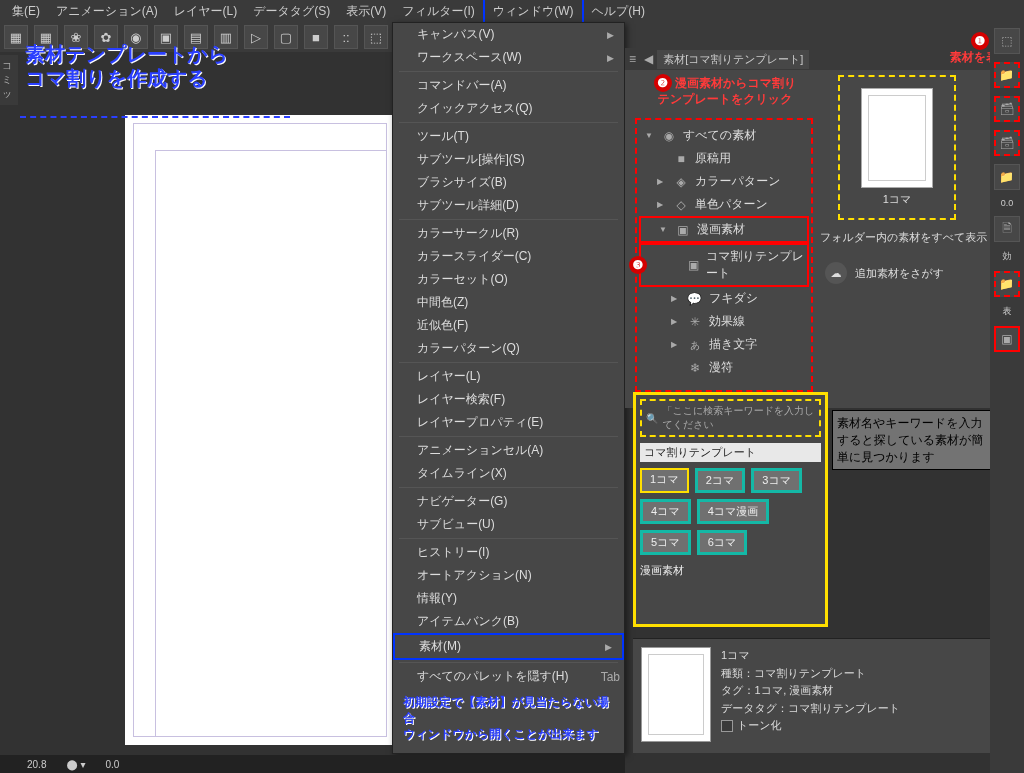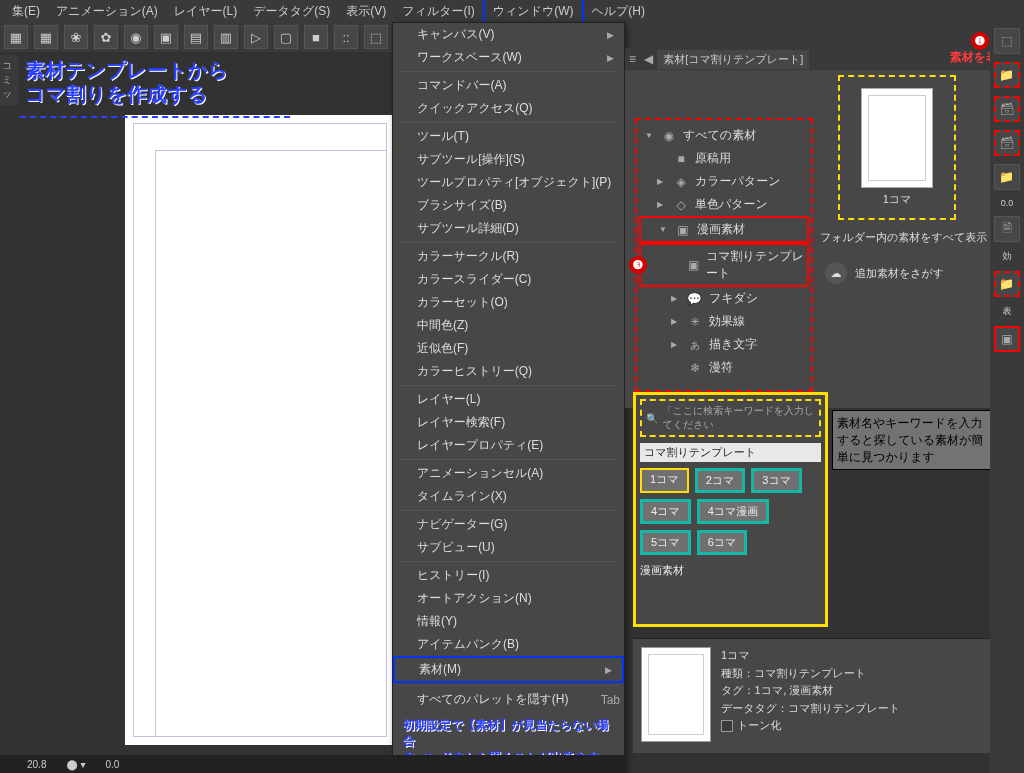--- a/index.html
+++ b/index.html
@@ -88,21 +88,21 @@
   .canvas-page::before {
     top: 8px; left: 8px; right: 8px; bottom: 8px;
   }
   .canvas-page::after {
     top: 35px; left: 30px; right: 8px; bottom: 8px;
   }
 
   
   .blue-title {
     position: absolute;
-    top: 58px; left: 25px;
+    top: 42px; left: 25px;
     color: #2a3fff;
     font-size: 20px;
     font-weight: bold;
     line-height: 1.2;
     text-shadow: 1px 1px 0 #fff;
   }
   .blue-dashed {
     position: absolute;
     top: 116px; left: 20px;
     width: 270px;
@@ -489,30 +489,29 @@
 
 <div class="dropdown" id="dropdown">
     <div class="drop-item">キャンバス(V)<span class="sub-arrow">▶</span></div>
     <div class="drop-item">ワークスペース(W)<span class="sub-arrow">▶</span></div>
     <div class="sep"></div>
     <div class="drop-item">コマンドバー(A)</div>
     <div class="drop-item">クイックアクセス(Q)</div>
     <div class="sep"></div>
     <div class="drop-item">ツール(T)</div>
     <div class="drop-item">サブツール[操作](S)</div>
-    <div class="drop-item">ツールプロパティ[オブジェクト](P)</div>
     <div class="drop-item">ブラシサイズ(B)</div>
     <div class="drop-item">サブツール詳細(D)</div>
     <div class="sep"></div>
     <div class="drop-item">カラーサークル(R)</div>
     <div class="drop-item">カラースライダー(C)</div>
     <div class="drop-item">カラーセット(O)</div>
     <div class="drop-item">中間色(Z)</div>
     <div class="drop-item">近似色(F)</div>
-    <div class="drop-item">カラーヒストリー(Q)</div>
+    <div class="drop-item">カラーパターン(Q)</div>
     <div class="sep"></div>
     <div class="drop-item">レイヤー(L)</div>
     <div class="drop-item">レイヤー検索(F)</div>
     <div class="drop-item">レイヤープロパティ(E)</div>
     <div class="sep"></div>
     <div class="drop-item">アニメーションセル(A)</div>
     <div class="drop-item">タイムライン(X)</div>
     <div class="sep"></div>
     <div class="drop-item">ナビゲーター(G)</div>
     <div class="drop-item">サブビュー(U)</div>
@@ -527,20 +526,24 @@
     <div class="drop-note">初期設定で【素材】が見当たらない場合<br>ウィンドウから開くことが出来ます</div>
   </div>
 
 <div class="material-panel">
   <div class="tab-strip">
     <span style="padding:0 4px;color:#aaa;">≡</span>
     <span style="padding:0 4px;color:#aaa;">◀</span>
     <div class="tab">素材[コマ割りテンプレート]</div>
   </div>
   <div class="material-panel-body">
+    <div class="anno-red" style="top:4px;left:0;width:200px;">
+      <span class="badge">❷</span>
+      <span id="anno2text"> 漫画素材からコマ割り<br>テンプレートをクリック</span>
+    </div>
     <div class="material-tree" id="tree">
         <div class="tree-item lvl0">
           <span class="tri">▼</span>
           <span class="icon">◉</span>
           <span>すべての素材</span>
         </div>
         <div class="tree-item">
           <span class="tri"></span>
           <span class="icon">■</span>
           <span>原稿用</span>

